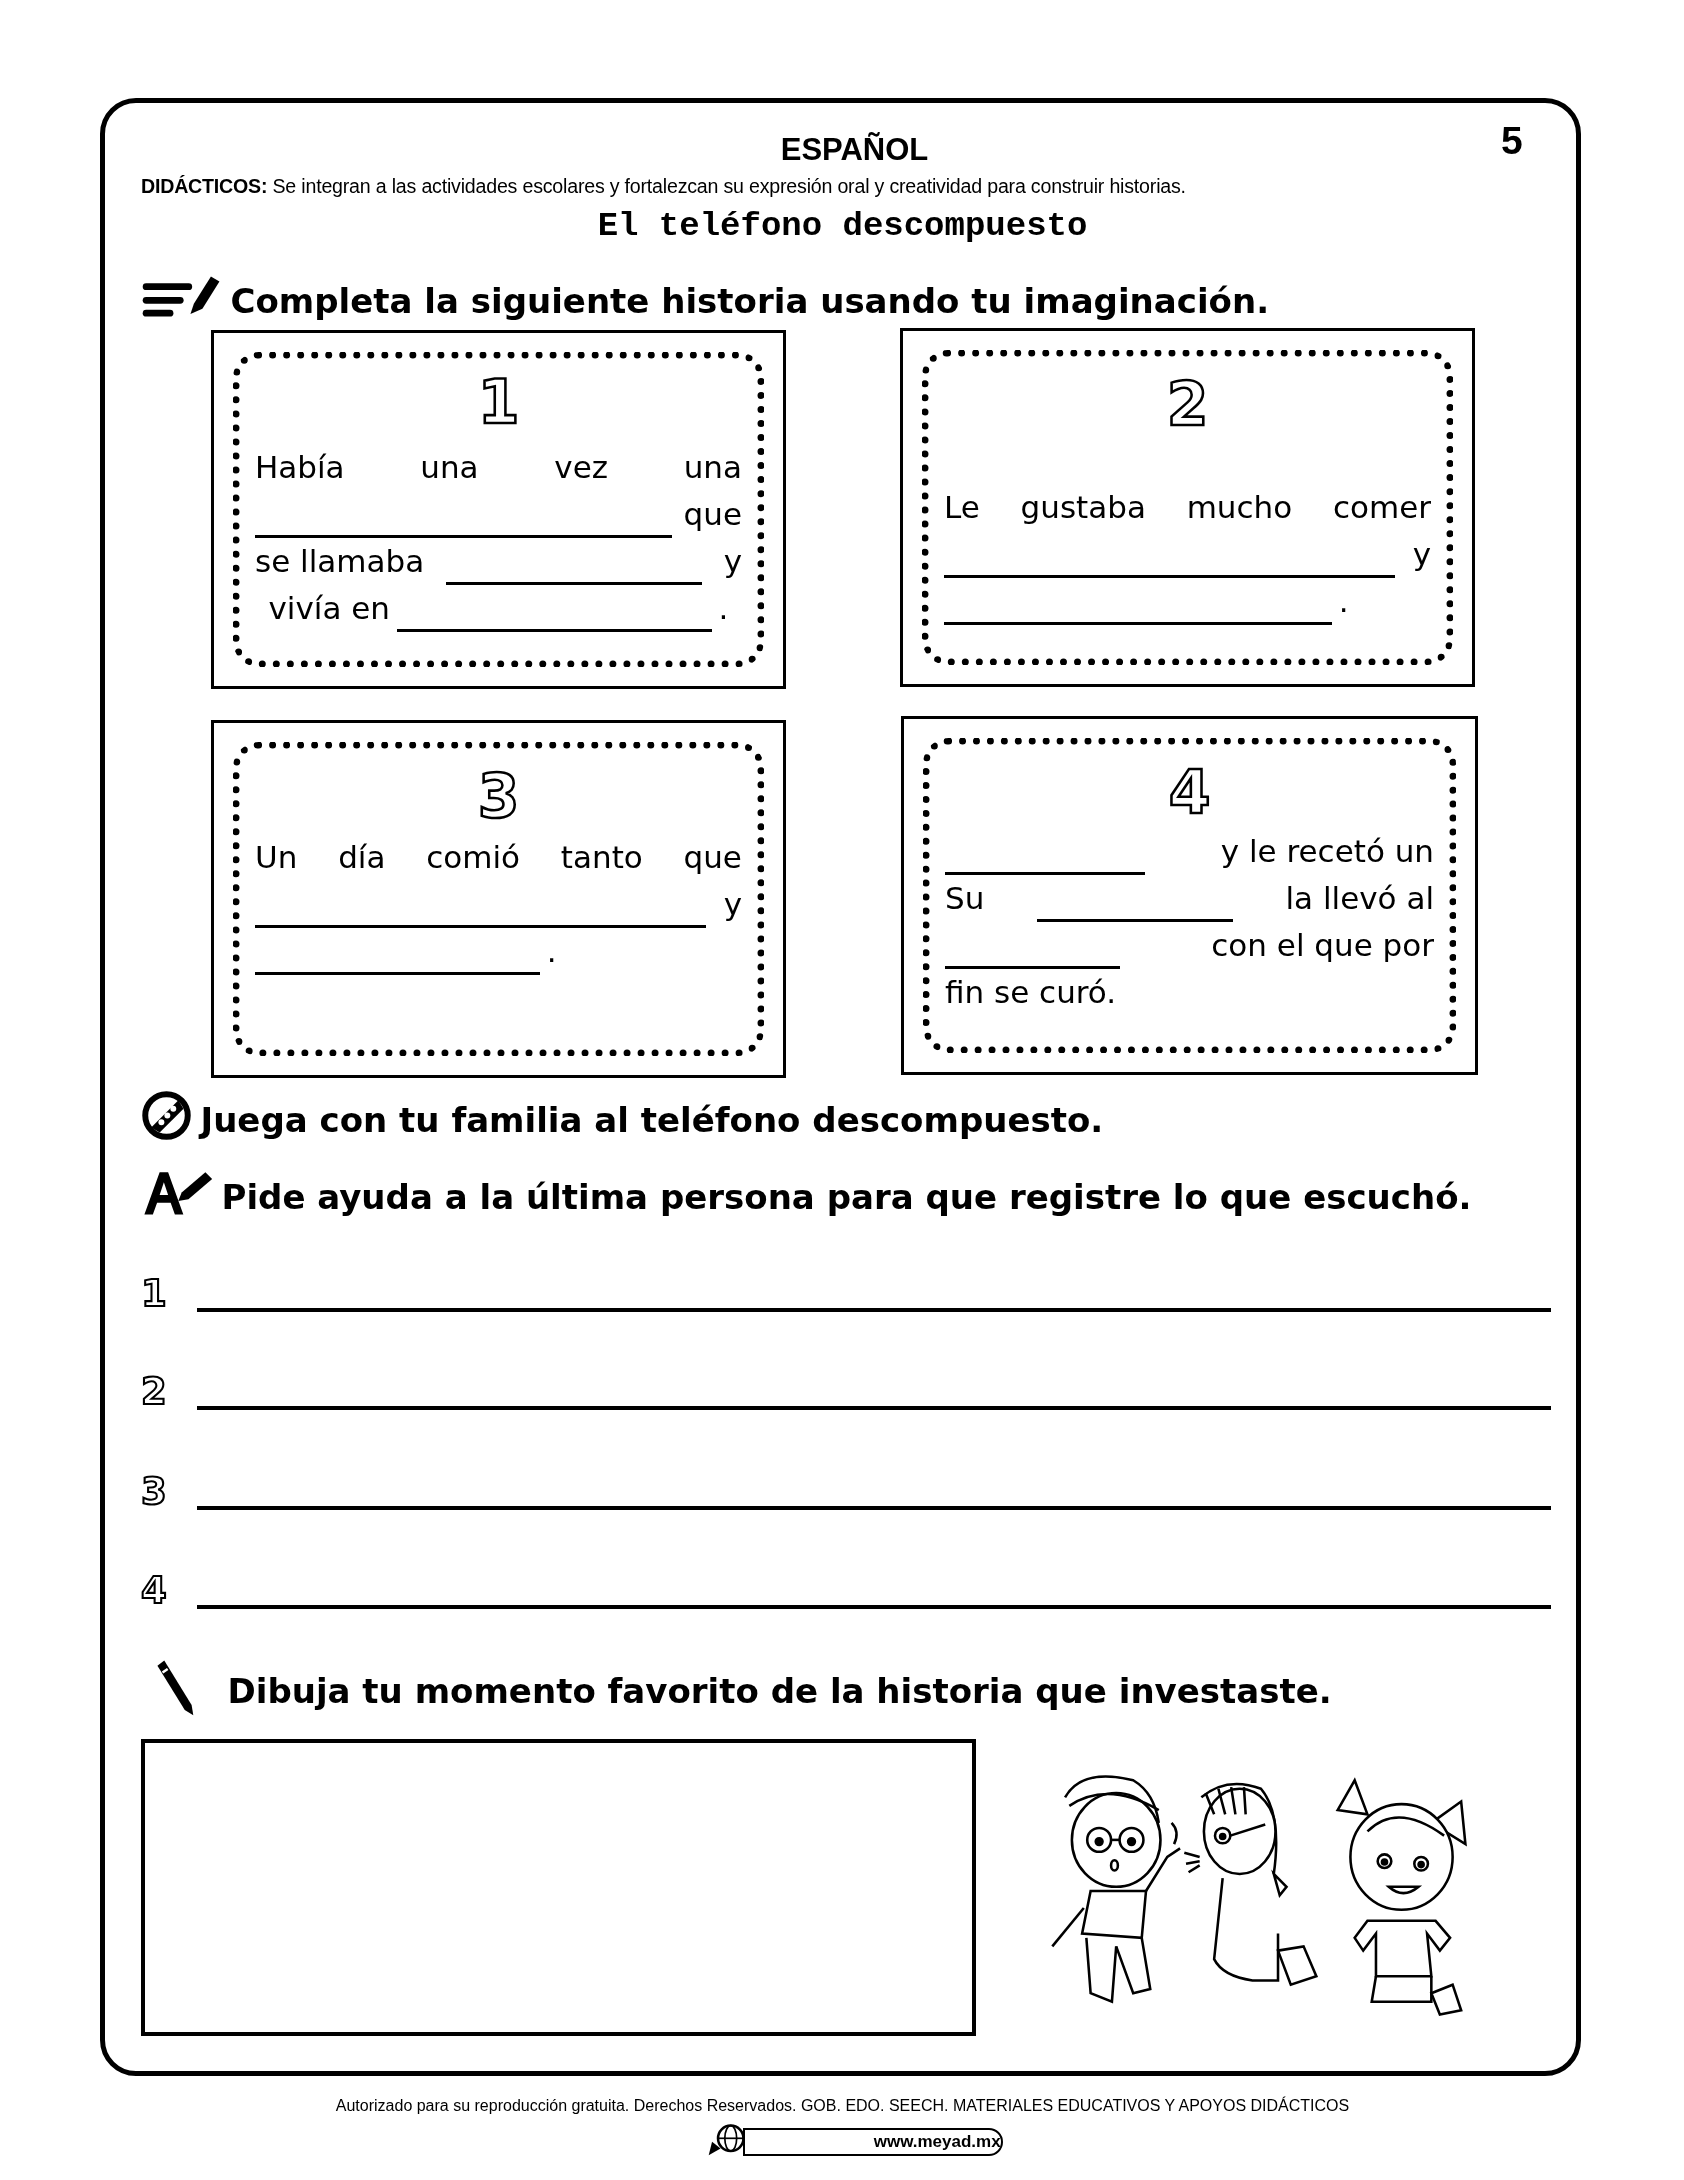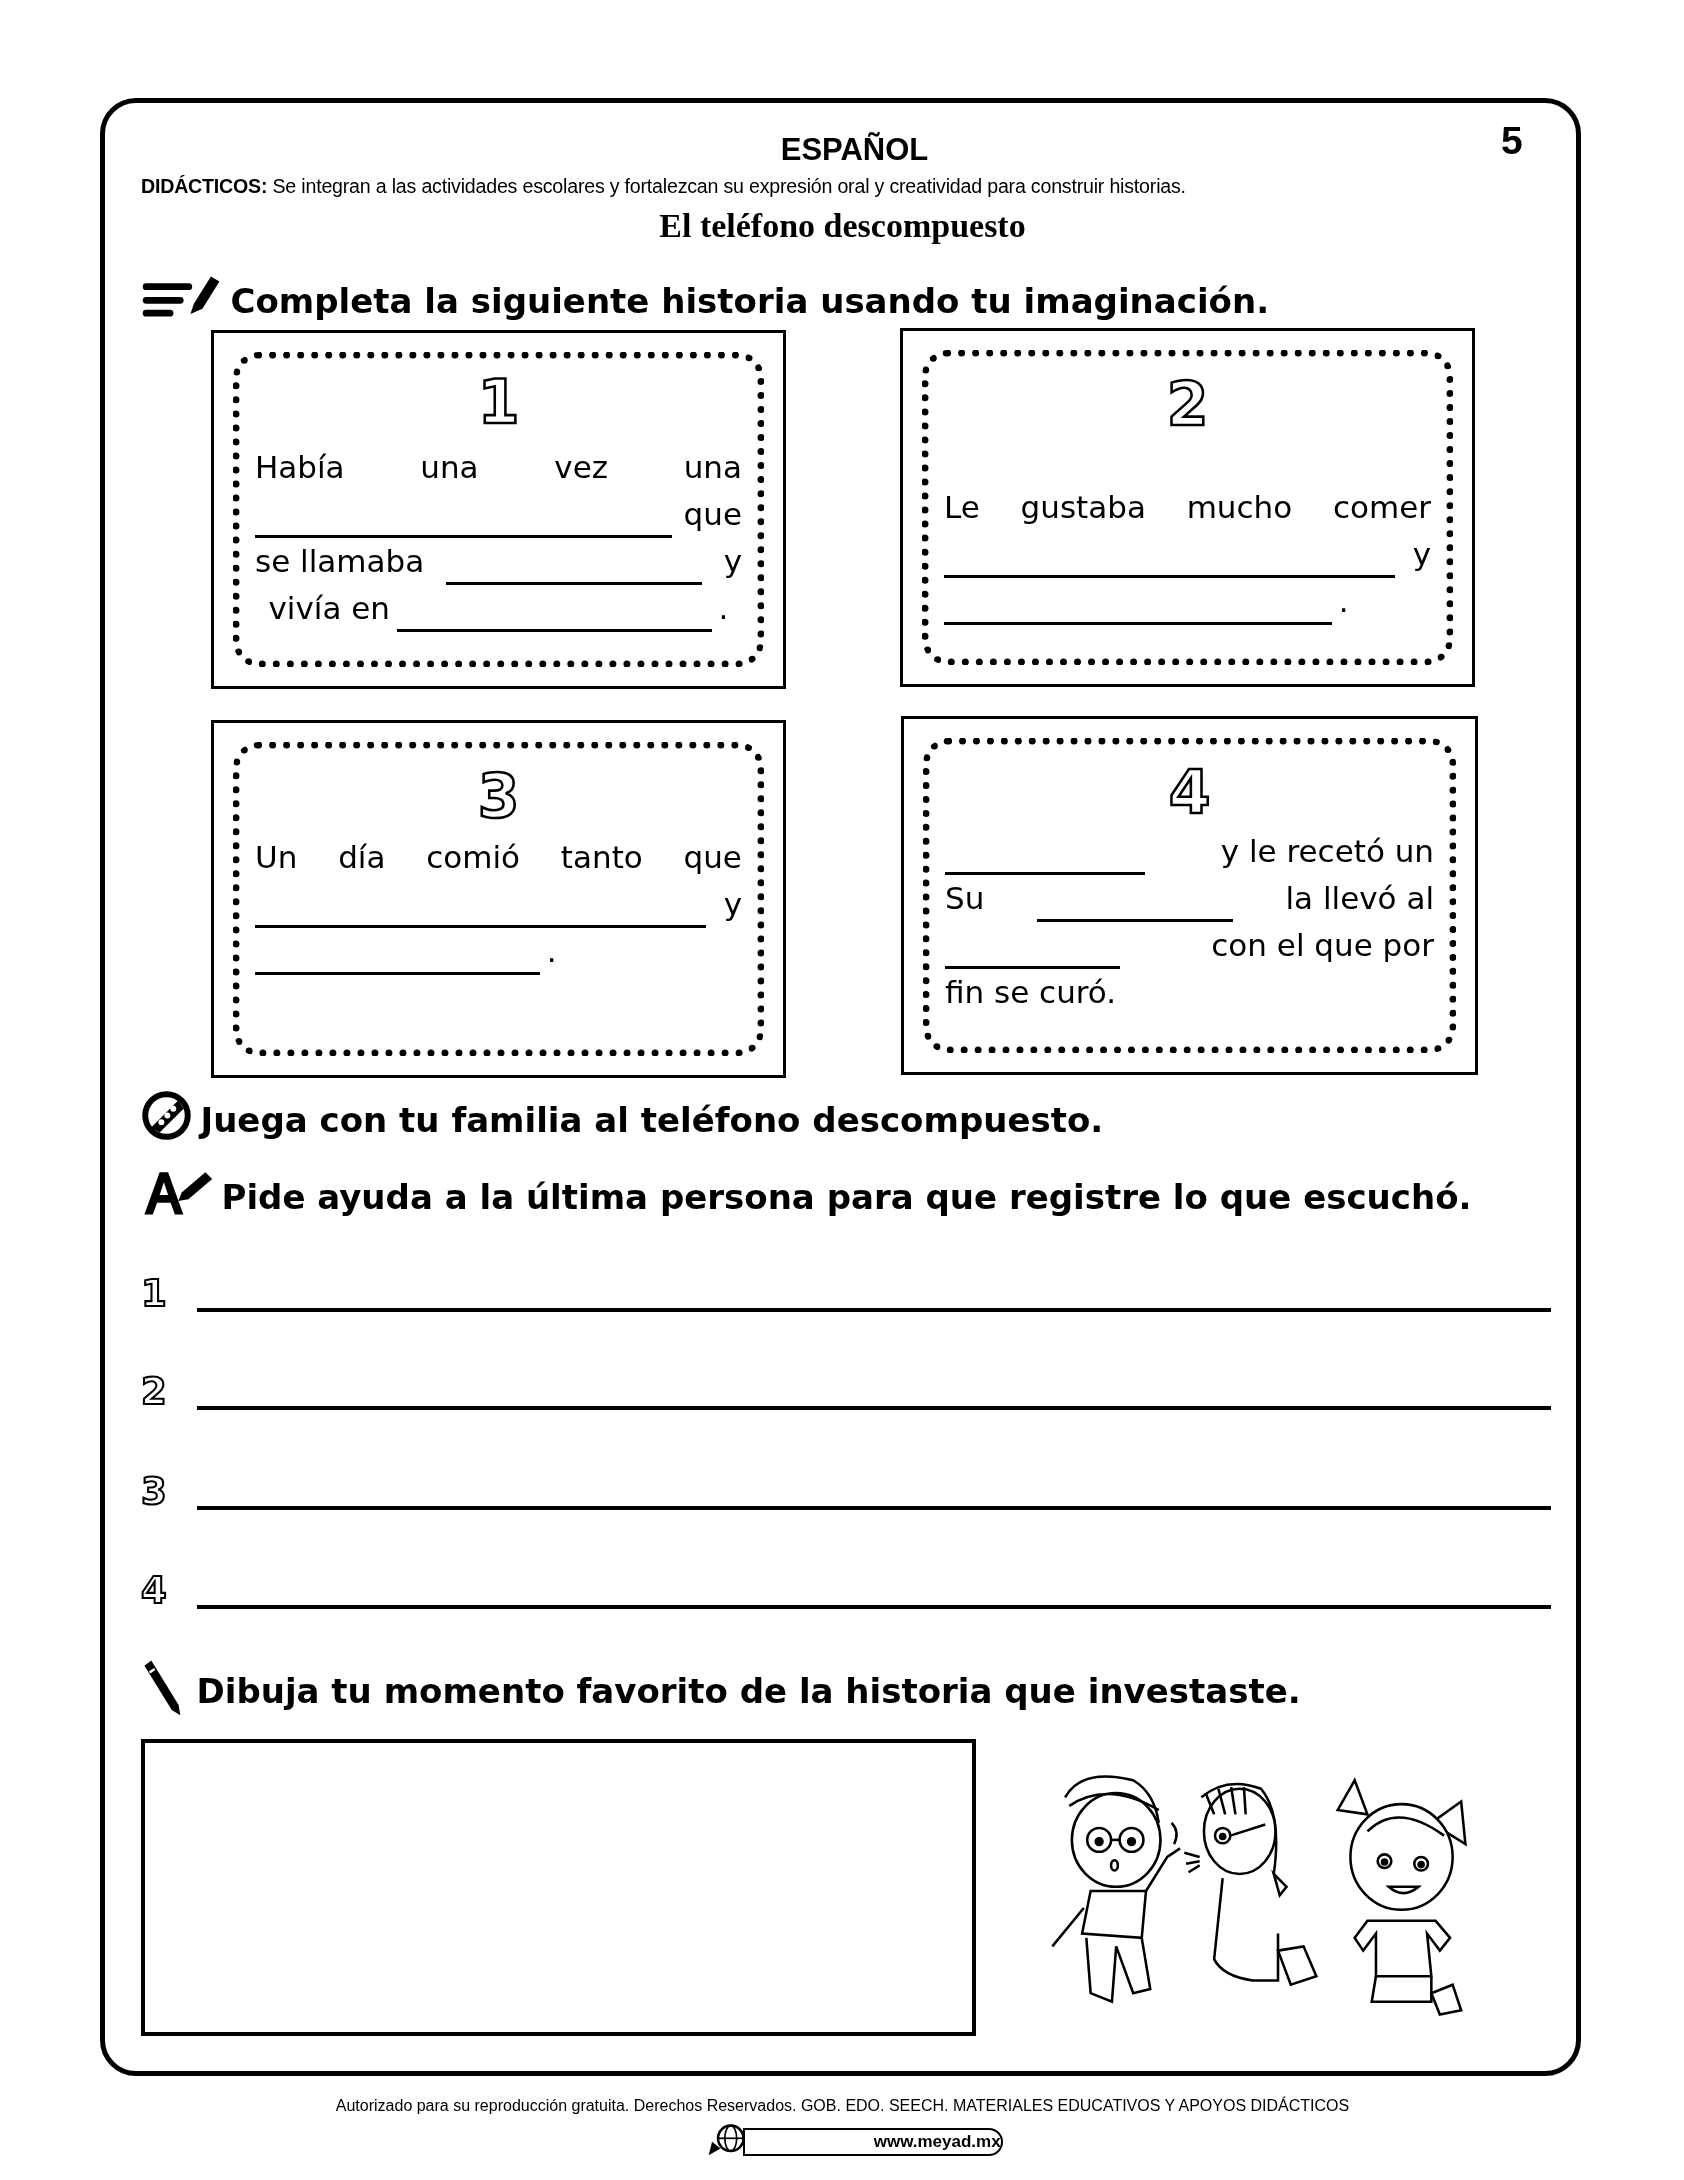--- a/index.html
+++ b/index.html
@@ -3,21 +3,21 @@
 <meta charset="utf-8">
 <style>
   html, body { margin:0; padding:0; background:#fff; }
   body { width:1685px; height:2181px; position:relative; overflow:hidden; font-family:"Liberation Sans", sans-serif; color:#000; }
   .abs { position:absolute; }
   .frame { left:100px; top:98px; width:1481px; height:1978px; border:5.1px solid #000; border-radius:36px; box-sizing:border-box; }
   .subject { left:12px; width:1685px; top:132px; text-align:center; font-weight:bold; font-size:31px; }
   .pagenum { left:1501px; top:119px; font-weight:bold; font-size:39px; }
   .purpose { left:141px; top:175px; font-size:19.6px; white-space:nowrap; letter-spacing:-0.2px; }
   .purpose b { font-weight:bold; }
-  .title { left:0; width:1685px; top:207px; text-align:center; font-family:Liberation Serif, serif; font-weight:bold; font-size:34px; }
+  .title { left:0; width:1685px; top:207px; text-align:center; font-family:Liberation Mono, monospace; font-weight:bold; font-size:34px; }
   .instr { font-family:"DejaVu Sans", sans-serif; font-weight:bold; font-size:34px; white-space:nowrap; display:flex; align-items:center; }
   .instr .ic { display:inline-block; margin-right:8.5px; }
   .box { border:3.4px solid #000; box-sizing:border-box; }
   .dots { position:absolute; left:19px; top:19px; right:19px; bottom:19px; border:7.7px dotted #000; border-radius:25.6px; }
   .num { position:absolute; left:0; right:0; text-align:center; font-family:"DejaVu Sans", sans-serif; font-weight:bold; font-size:60px; color:#fff; -webkit-text-stroke:2.6px #000; }
   .story { position:absolute; left:41px; right:41px; font-family:"DejaVu Sans", sans-serif; font-size:31px; line-height:47px; }
   .line { display:flex; align-items:flex-end; justify-content:space-between; height:47px; }
   .blank { display:inline-block; border-bottom:3.4px solid #000; height:31px; margin:0 6.8px; }
   .blank.first { margin-left:0; }
   .ans-row { left:141px; width:1410px; height:68px; display:flex; align-items:flex-end; }
@@ -176,21 +176,21 @@
 </div>
 <div class="abs ans-row" style="top:1442px;">
   <span class="ans-num">3</span>
   <span class="ans-line"></span>
 </div>
 <div class="abs ans-row" style="top:1541px;">
   <span class="ans-num">4</span>
   <span class="ans-line"></span>
 </div>
 
-<div class="abs instr" style="left:141px; top:1657px;">
+<div class="abs instr" style="left:154px; top:1657px;gap:18px;">
   <span class="ic">
     <svg width="47" height="60" viewBox="0 0 55 70">
       <path d="M4 10 L12 4 L44 56 L46 68 L36 62 Z" fill="#000"></path>
       <path d="M10 18 L16 14" stroke="#fff" stroke-width="3"></path>
     </svg>
   </span>
   <span>Dibuja tu momento favorito de la historia que investaste.</span>
 </div>
 
 <div class="abs drawbox"></div>

